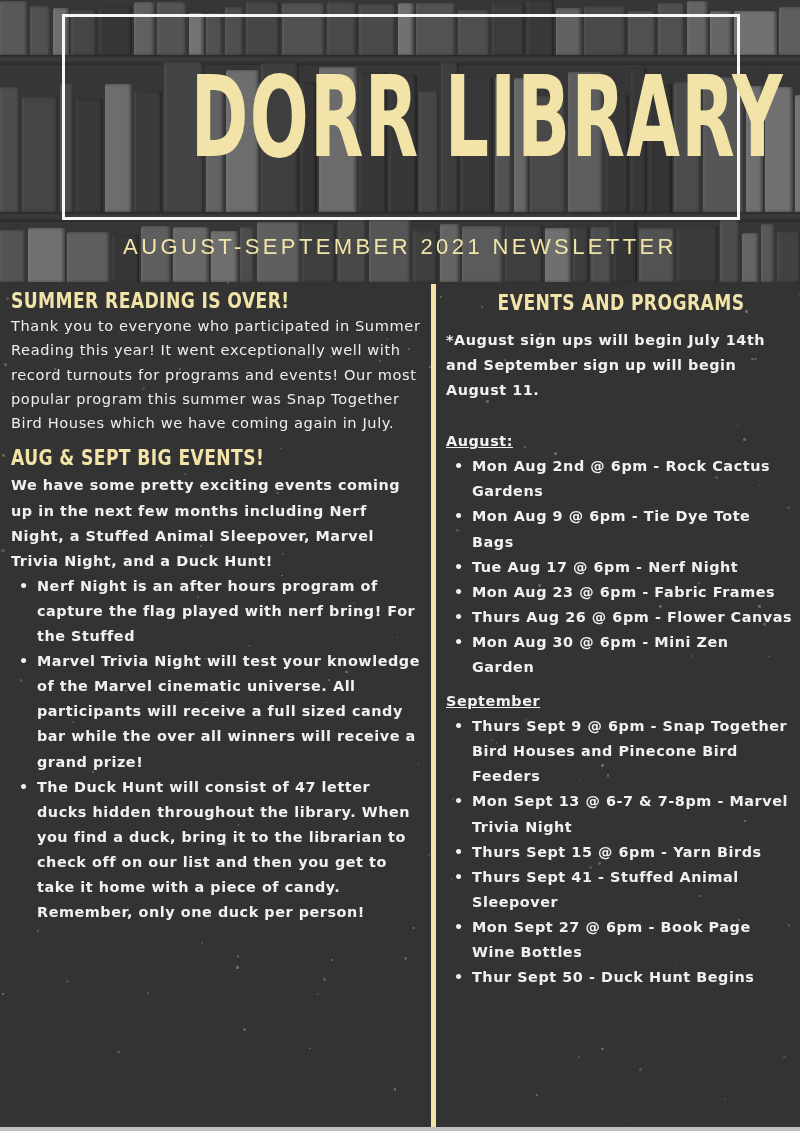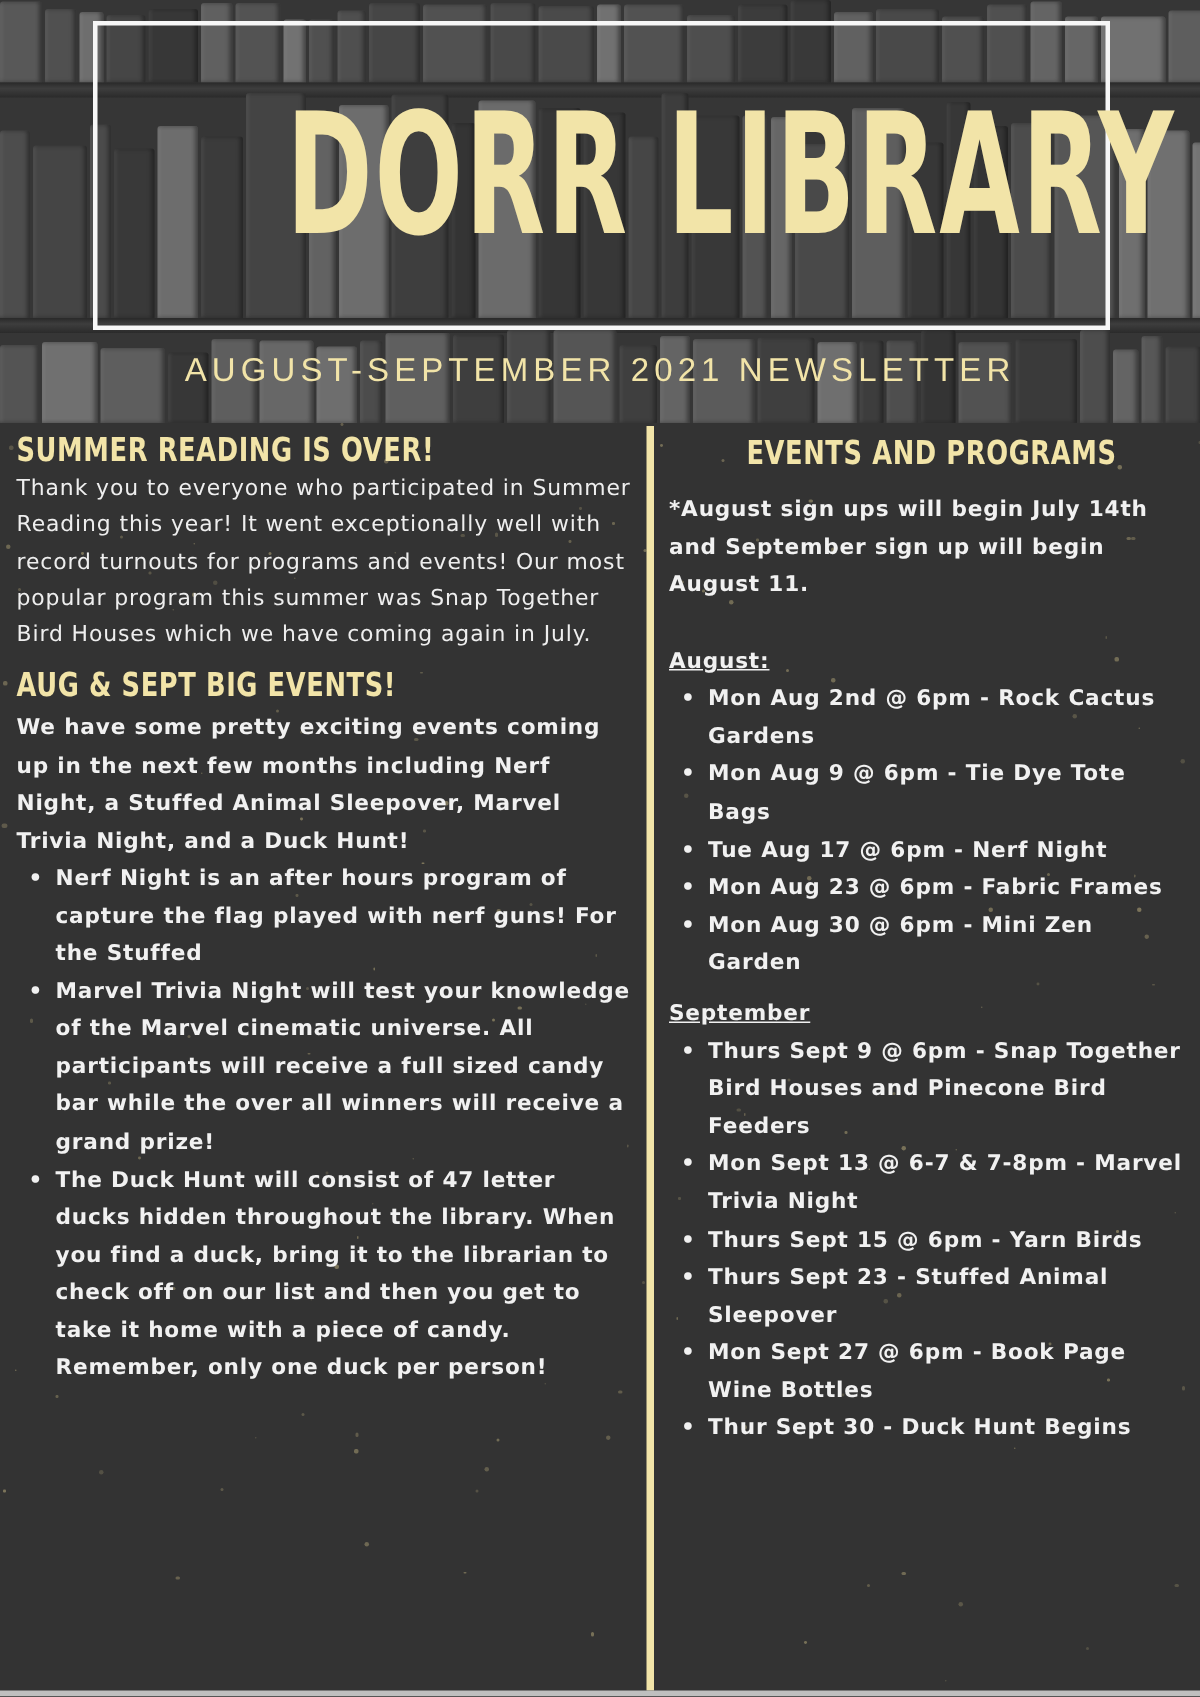--- a/index.html
+++ b/index.html
@@ -384,46 +384,47 @@
 <div class="col-left">
   <section>
     <h2 class="heading">SUMMER READING IS OVER!</h2>
     <p class="intro-text">Thank you to everyone who participated in Summer Reading this year! It went exceptionally well with record turnouts for programs and events! Our most popular program this summer was Snap Together Bird Houses which we have coming again in July.</p>
   </section>
 
   <section style="margin-top:10px;">
     <h2 class="heading">AUG &amp; SEPT BIG EVENTS!</h2>
     <p class="bold-text" style="margin-top:2px;">We have some pretty exciting events coming up in the next few months including Nerf Night, a Stuffed Animal Sleepover, Marvel Trivia Night, and a Duck Hunt!</p>
     <ul class="blist bold-text">
-      <li>Nerf Night is an after hours program of capture the flag played with nerf guns! For the Stuffed</li>
+      <li>Nerf Night is an after hours program of capture the flag played with nerf bring! For the Stuffed</li>
       <li>Marvel Trivia Night will test your knowledge of the Marvel cinematic universe. All participants will receive a full sized candy bar while the over all winners will receive a grand prize!</li>
       <li>The Duck Hunt will consist of 47 letter ducks hidden throughout the library. When you find a duck, bring it to the librarian to check off on our list and then you get to take it home with a piece of candy. Remember, only one duck per person!</li>
     </ul>
   </section>
 </div>
 
 <div class="col-right">
   <h2 class="heading center">EVENTS AND PROGRAMS</h2>
   <p class="bold-text" style="margin-top:12px;">*August sign ups will begin July 14th and September sign up will begin August 11.</p>
 
   <div style="margin-top:26px;">
     <div class="month-label">August:</div>
     <ul class="blist bold-text">
       <li>Mon Aug 2nd @ 6pm - Rock Cactus Gardens</li>
       <li>Mon Aug 9 @ 6pm - Tie Dye Tote Bags</li>
       <li>Tue Aug 17 @ 6pm - Nerf Night</li>
       <li>Mon Aug 23 @ 6pm - Fabric Frames</li>
+      <li>Thurs Aug 26 @ 6pm - Flower Canvas</li>
       <li>Mon Aug 30 @ 6pm - Mini Zen Garden</li>
     </ul>
   </div>
 
   <div style="margin-top:9px;">
     <div class="month-label">September</div>
     <ul class="blist bold-text">
       <li>Thurs Sept 9 @ 6pm - Snap Together Bird Houses and Pinecone Bird Feeders</li>
       <li>Mon Sept 13 @ 6-7 &amp; 7-8pm - Marvel Trivia Night</li>
       <li>Thurs Sept 15 @ 6pm - Yarn Birds</li>
-      <li>Thurs Sept 23 - Stuffed Animal Sleepover</li>
+      <li>Thurs Sept 41 - Stuffed Animal Sleepover</li>
       <li>Mon Sept 27 @ 6pm - Book Page Wine Bottles</li>
-      <li>Thur Sept 30 - Duck Hunt Begins</li>
+      <li>Thur Sept 50 - Duck Hunt Begins</li>
     </ul>
   </div>
 </div>
 
 </body></html>

